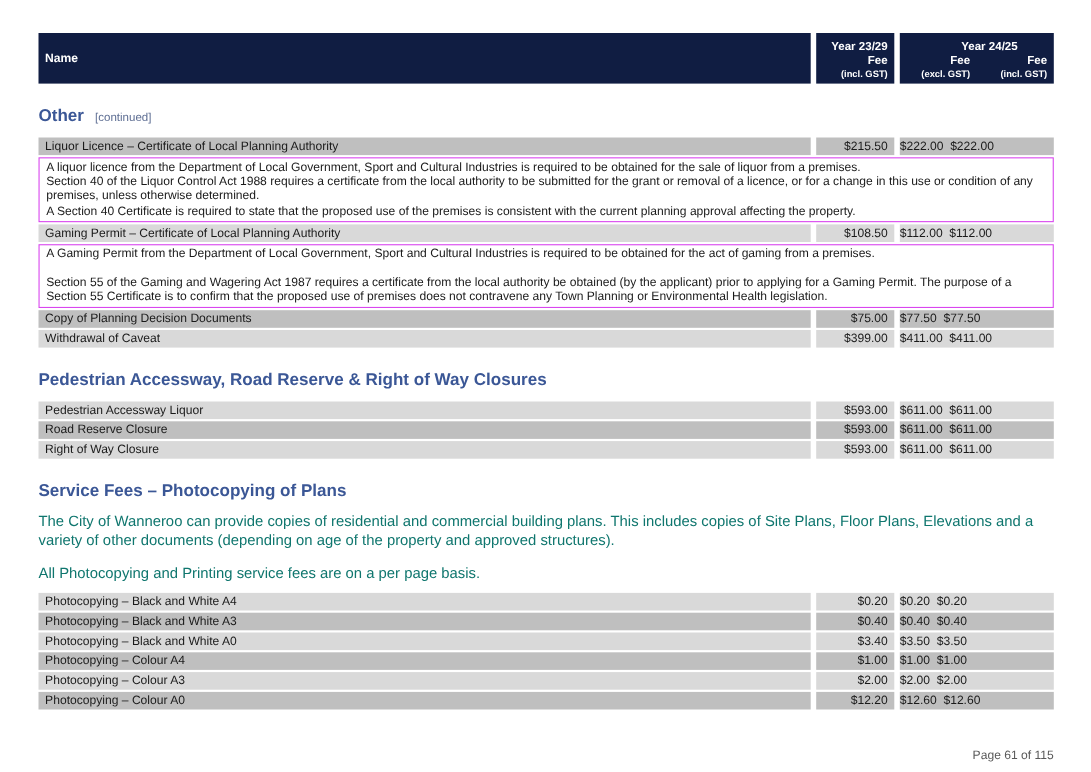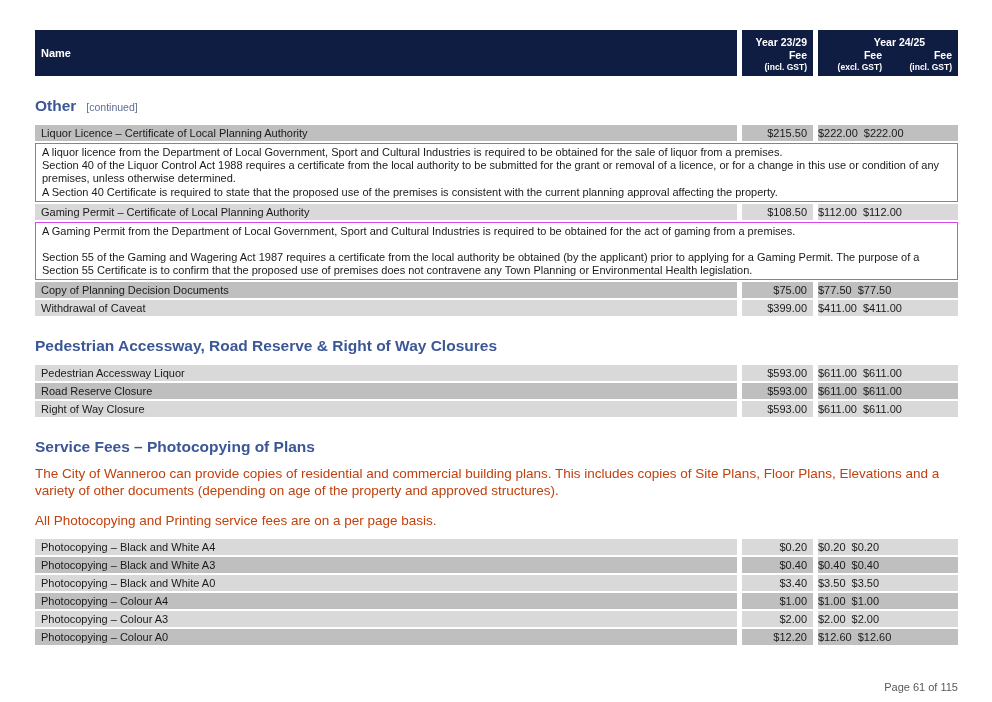--- a/index.html
+++ b/index.html
@@ -37,21 +37,21 @@
   .fee-pair span { text-align:right; padding-right:6px; }
   .shade-dark .cell { background:#bfbfbf; }
   .shade-light .cell { background:#d9d9d9; }
 
   
   .desc { border:1px solid #d946ef; background:#ffffff; padding:2px 6px; margin-bottom:2px;
           font-size:11px; line-height:13.2px; }
   .desc p + p.spaced { margin-top:13px; }
 
   
-  .body-para { margin-top:13px; font-size:13.5px; line-height:17px; color:#c2410c; }
+  .body-para { margin-top:13px; font-size:13.5px; line-height:17px; color:#0f766e; }
   .body-para.first { margin-top:9px; }
 
   .footer-page {
     position:absolute; right:34px; bottom:9px; font-size:11px; color:#595959;
   }
 </style>
 </head>
 <body>
 
 <div class="page">

